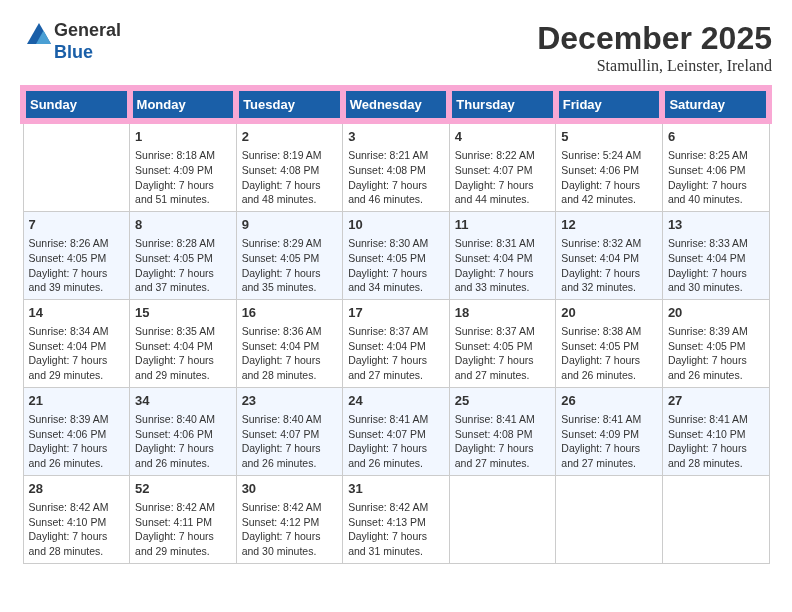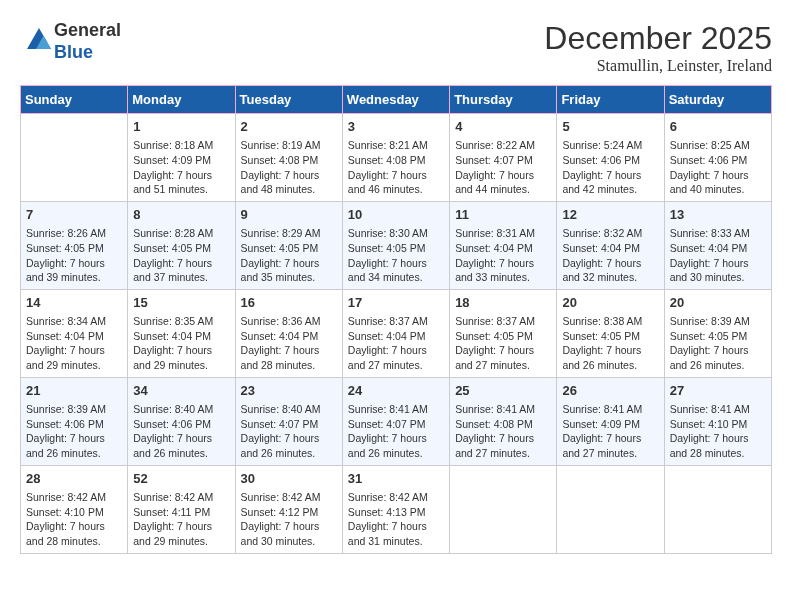--- a/index.html
+++ b/index.html
@@ -11,59 +11,59 @@
       padding: 20px;
     }
     .header {
       display: flex;
       justify-content: space-between;
       align-items: flex-start;
       margin-bottom: 10px;
     }
     .logo {
       display: flex;
-      align-items: center;
+      align-items: flex-start;
     }
     .logo-text {
       font-size: 18px;
       font-weight: bold;
       line-height: 1.2;
     }
     .logo-general { color: #333; }
     .logo-blue { color: #1a5fa8; }
     .logo-icon {
       width: 30px;
       height: 30px;
       margin-left: 4px;
     }
     .title-section {
       text-align: right;
     }
     .month-title {
       font-size: 32px;
-      font-weight: normal;
+      font-weight: bold;
       color: #333;
     }
     .subtitle {
       font-size: 16px;
       color: #333;
       font-family: Liberation Serif, serif;
     }
     .calendar {
       width: 100%;
       border-collapse: collapse;
       border: 1px solid #ccc;
     }
     .calendar th {
       background-color: #1a5fa8;
       color: #fff;
       padding: 6px 4px;
       text-align: left;
       font-size: 13px;
-      border: 1px solid #f9a8d4;
+      border: 6px solid #f9a8d4;
     }
     .calendar td {
       vertical-align: top;
       padding: 4px 5px;
       border: 1px solid #ccc;
       font-size: 10.5px;
       color: #333;
       width: calc(100% / 7);
       min-height: 80px;
     }

